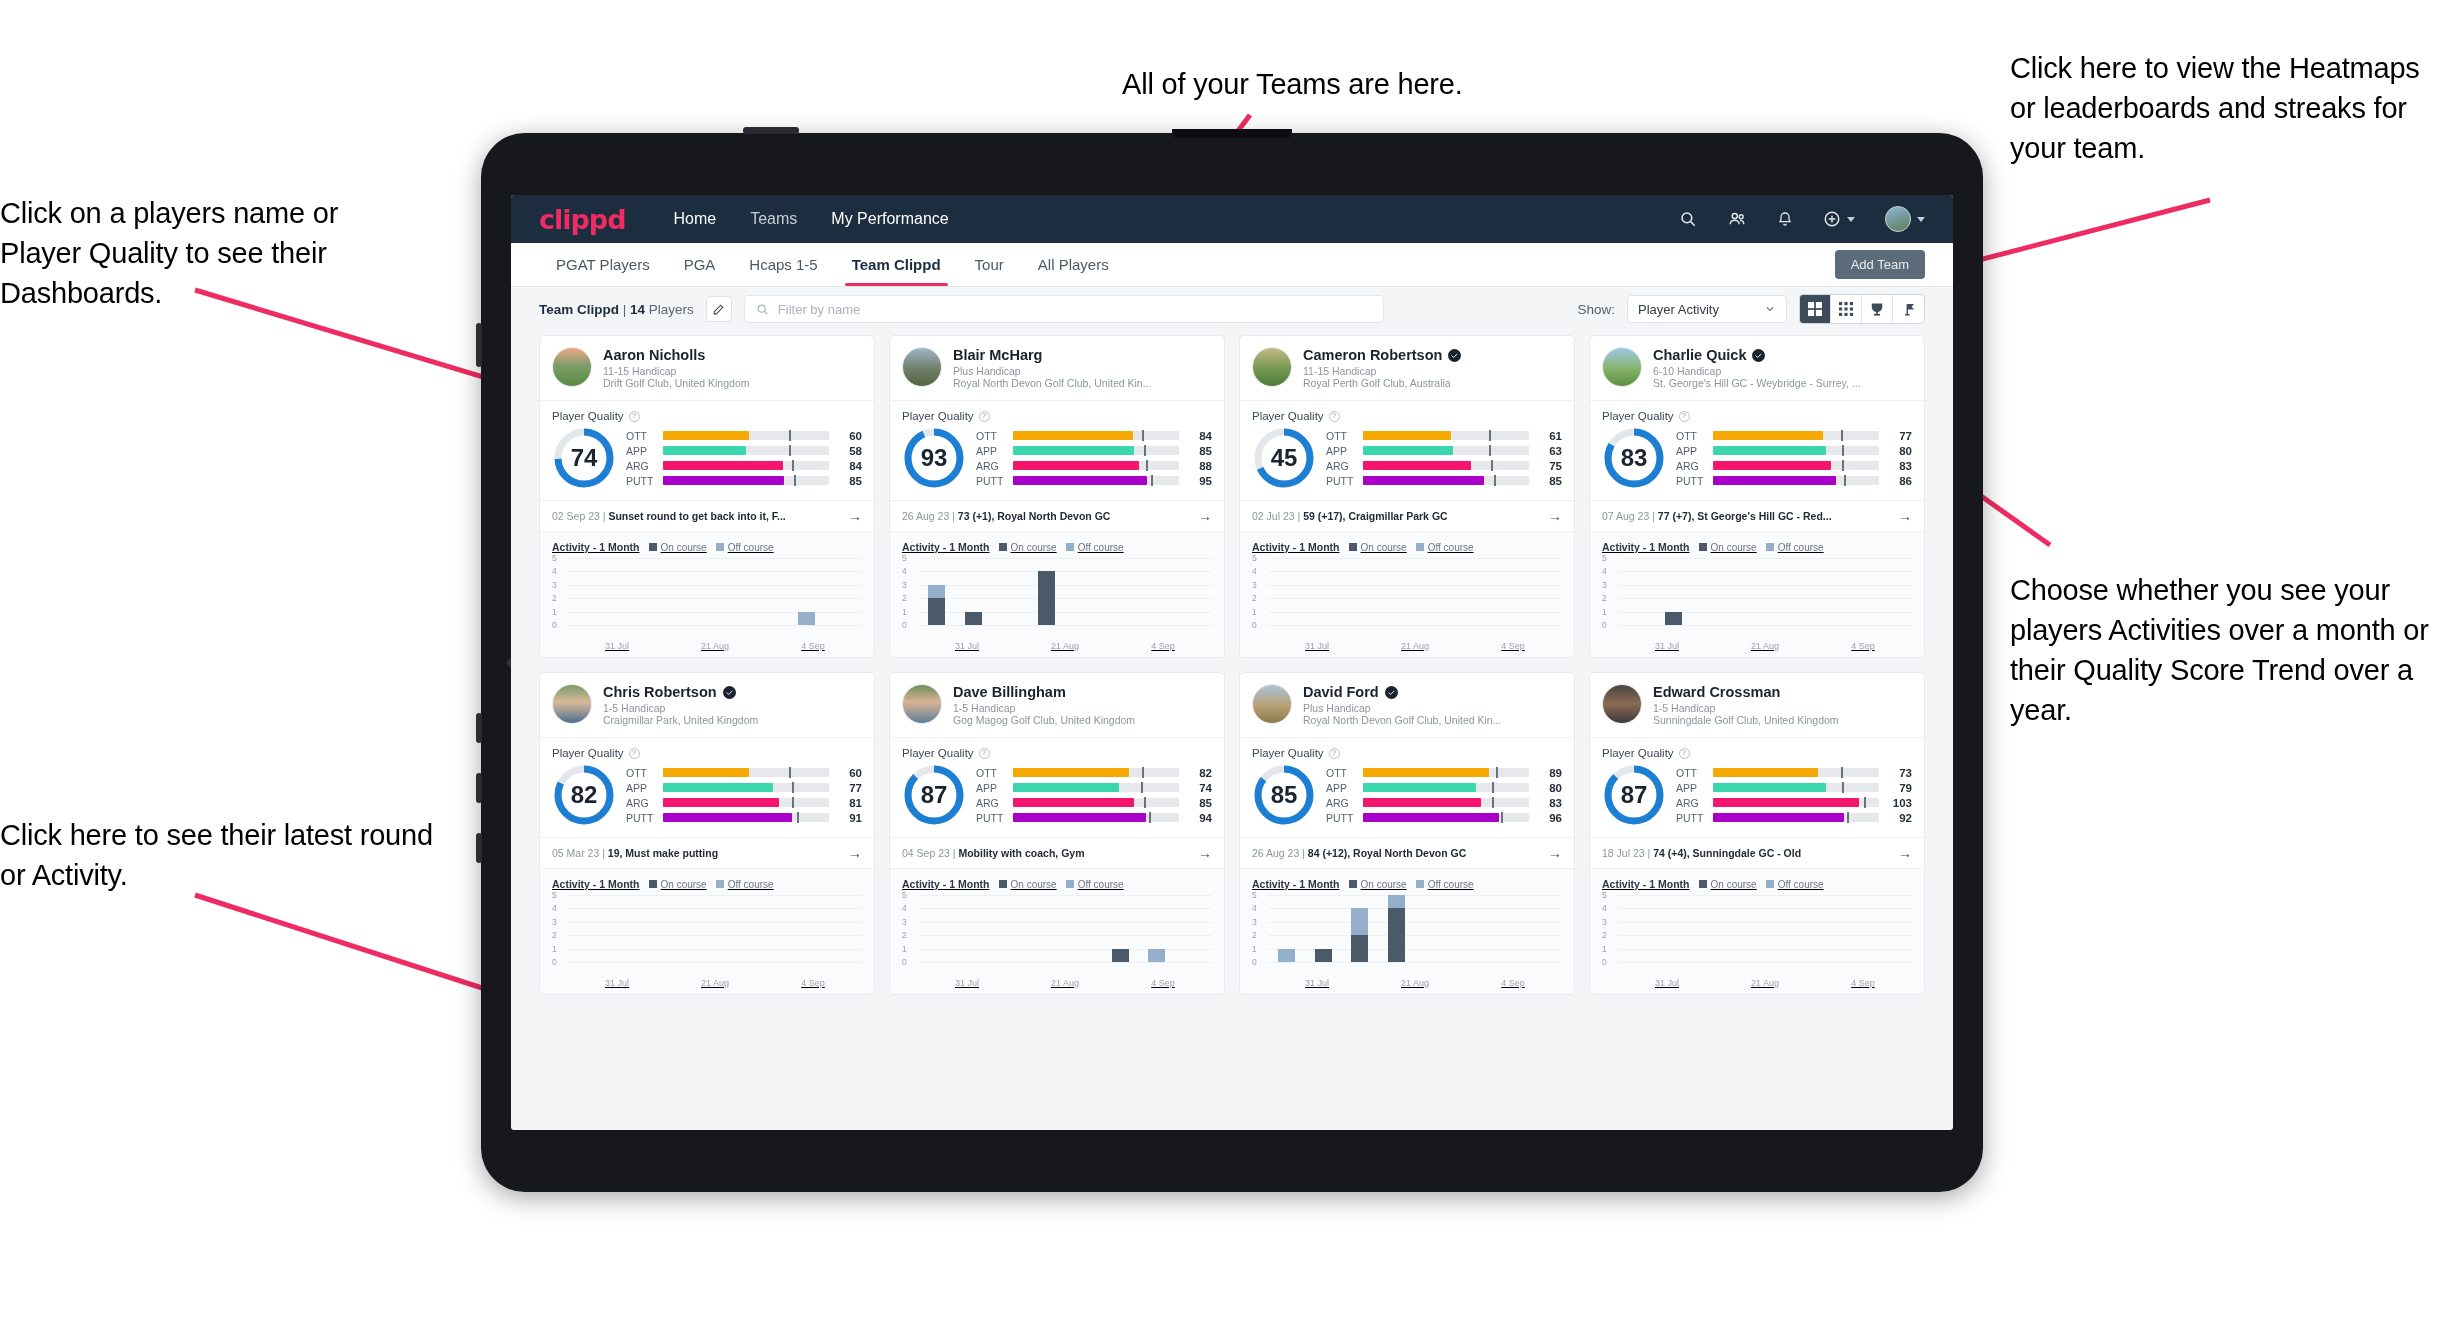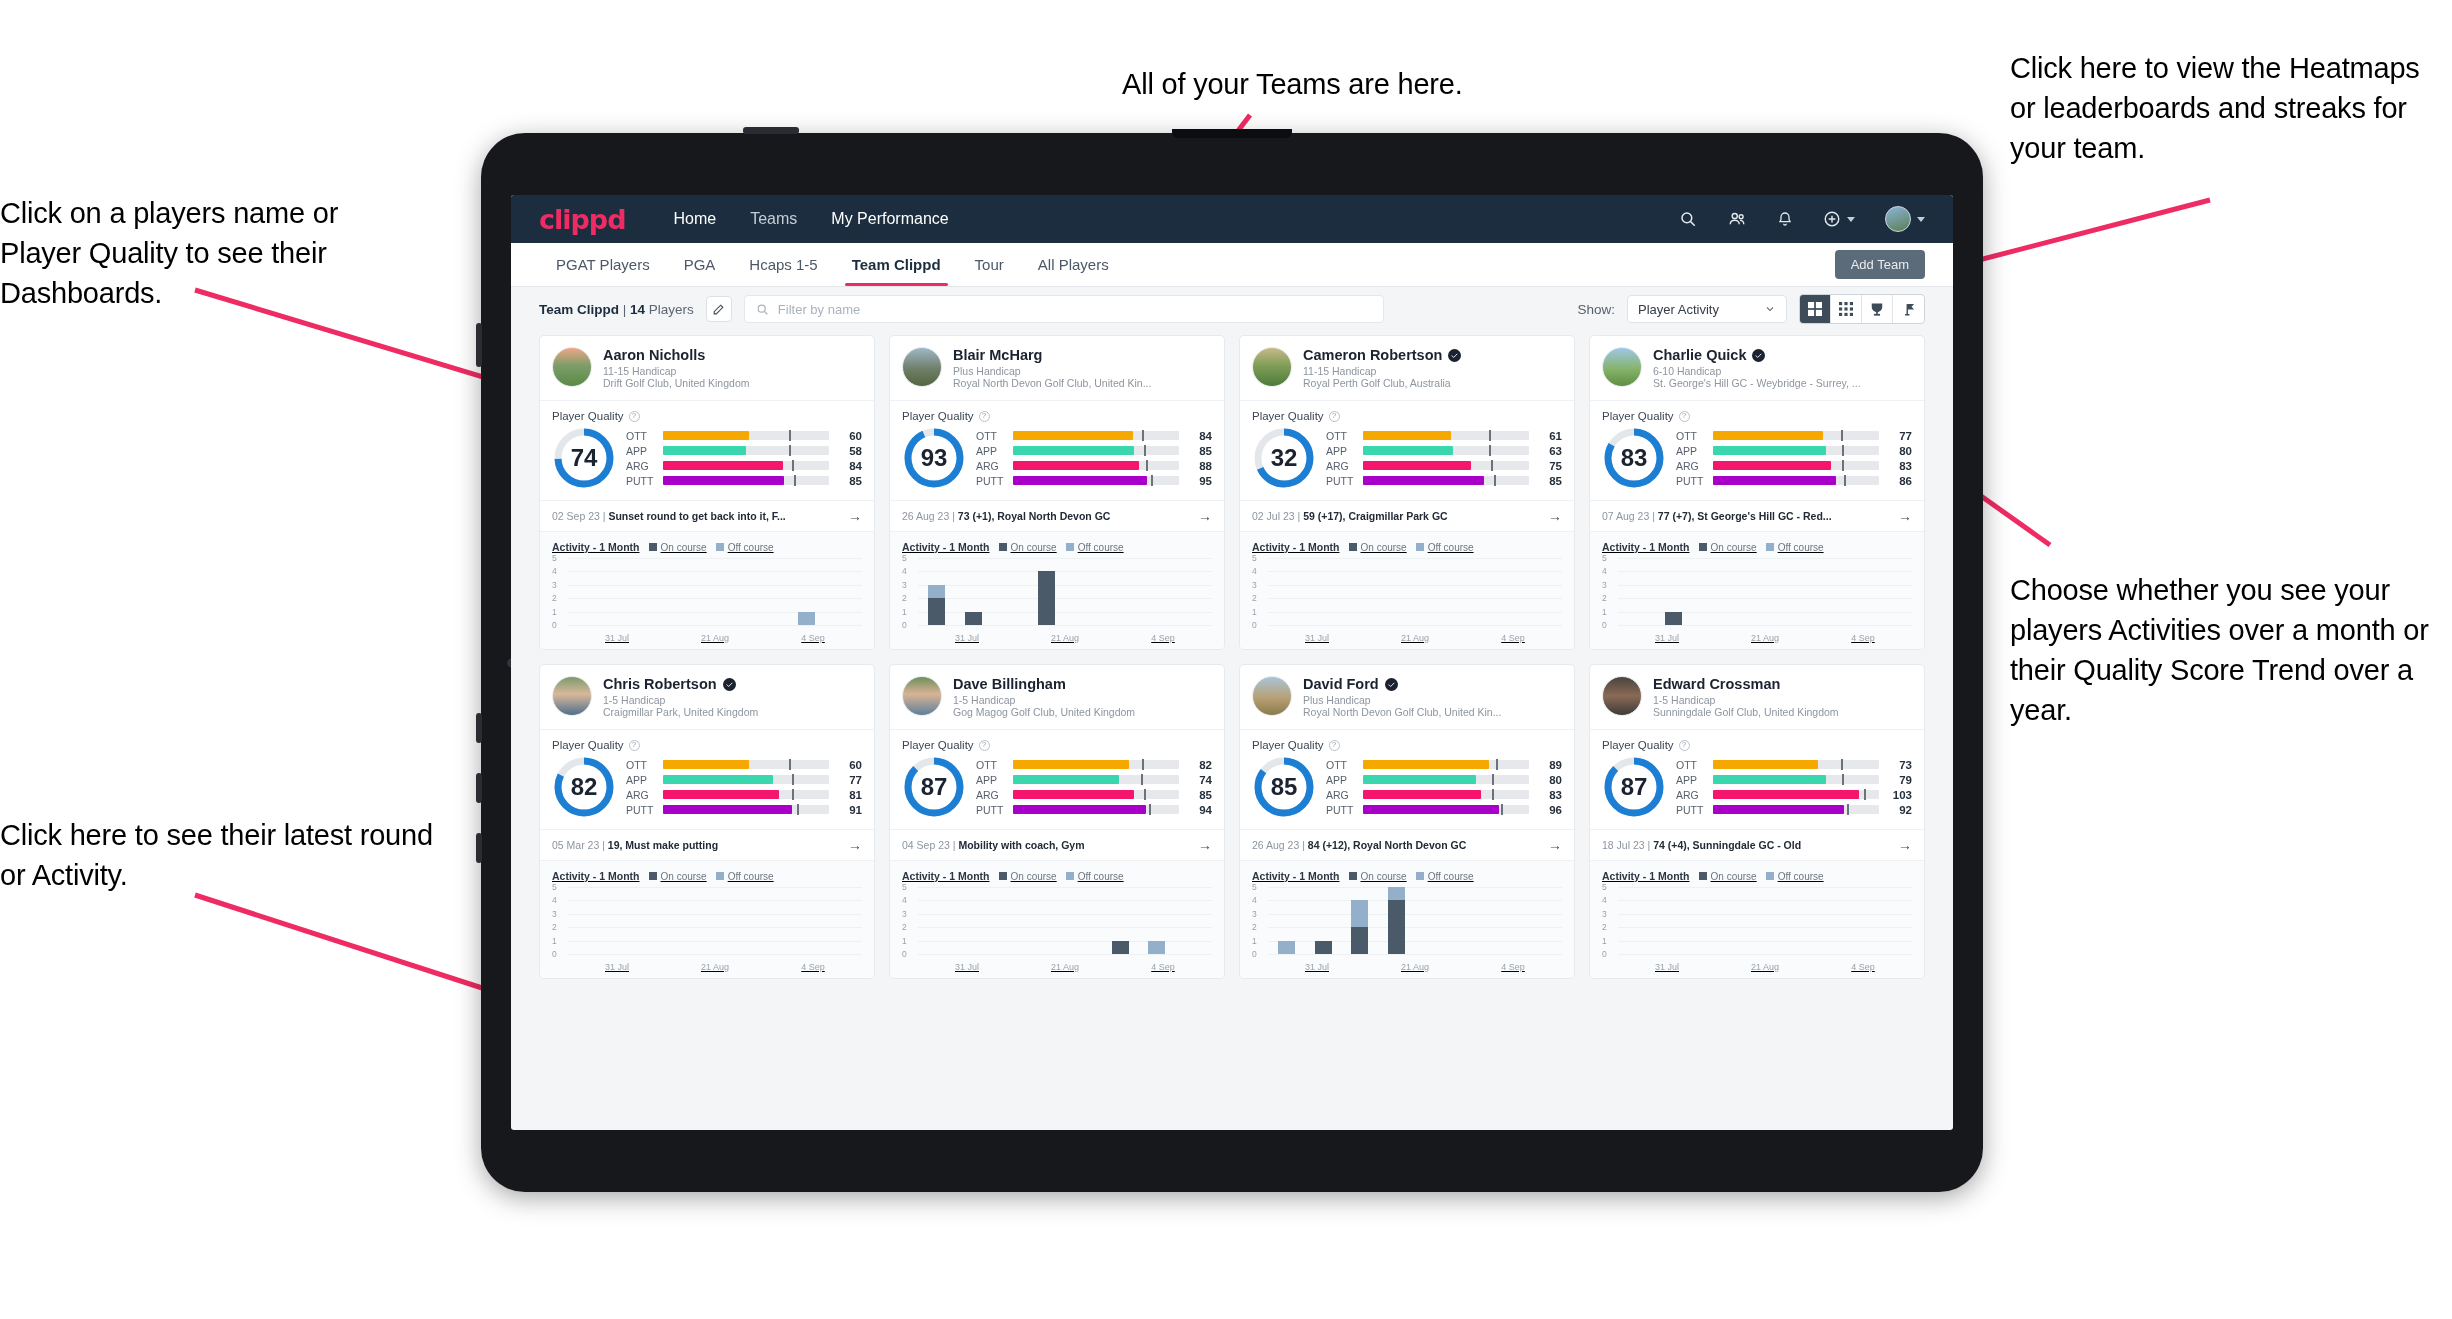--- a/index.html
+++ b/index.html
@@ -107,21 +107,21 @@
   .sw-on { background:#4a5a69; }
   .sw-off { background:#93afc9; }
   .chart { position:relative; height:68px; margin-left:16px; border-bottom:1px solid #dfe3e8; }
   .ylab { position:absolute; left:-16px; font-size:8.5px; color:#9aa2ac; transform:translateY(-50%); }
   .gline { position:absolute; left:0; right:0; height:1px; background:#eef1f4; }
   .bars { position:absolute; left:0; right:0; bottom:0; top:0; display:flex; align-items:flex-end; }
   .slot { flex:1 1 0; display:flex; justify-content:center; align-items:flex-end; height:100%; }
   .bar { width:60%; max-width:17px; display:flex; flex-direction:column; justify-content:flex-end; }
   .seg-off { background:#93afc9; }
   .seg-on { background:#4a5a69; }
-  .xaxis { display:flex; margin-left:16px; margin-top:7px;justify-content:flex-end; }
+  .xaxis { display:flex; margin-left:16px; margin-top:15px;justify-content:flex-end; }
   .xlab { flex:1 1 0; text-align:center; font-size:9px; color:#9aa2ac; }
 </style>
 </head>
 <body>
 
 <div class="stage">
 
   <svg class="arrow" style="left:190px; top:280px;" width="360" height="120">
     <path d="M5,10 L320,105" stroke="#ee2b62" stroke-width="5" fill="none"></path>
     <path d="M320,105 L296,102 M320,105 L310,84" stroke="#ee2b62" stroke-width="5" fill="none"></path>
@@ -515,21 +515,21 @@
               <div class="pq-title">
                 <span>Player Quality</span>
                 <span class="qmark">?</span>
               </div>
               <div class="pq-body">
                 <div class="ring">
                   <svg width="64" height="64" viewBox="0 0 64 64">
                     <circle cx="32" cy="32" r="26" fill="none" stroke="#e3e7eb" stroke-width="7"></circle>
                     <circle cx="32" cy="32" r="26" fill="none" stroke="#1d7fd4" stroke-width="7" stroke-dasharray="111.0867162309351 163.36281798666926" stroke-linecap="butt"></circle>
                   </svg>
-                  <div class="val">32</div>
+                  <div class="val">45</div>
                 </div>
                 <div class="metrics">
                   <div class="mrow">
                     <span class="mlbl">OTT</span>
                     <span class="mtrack">
                       <span class="mfill" style="width:53%;background:#f5a800"></span>
                       <span class="mtick" style="left:76%"></span>
                     </span>
                     <span class="mval">61</span>
                   </div>

